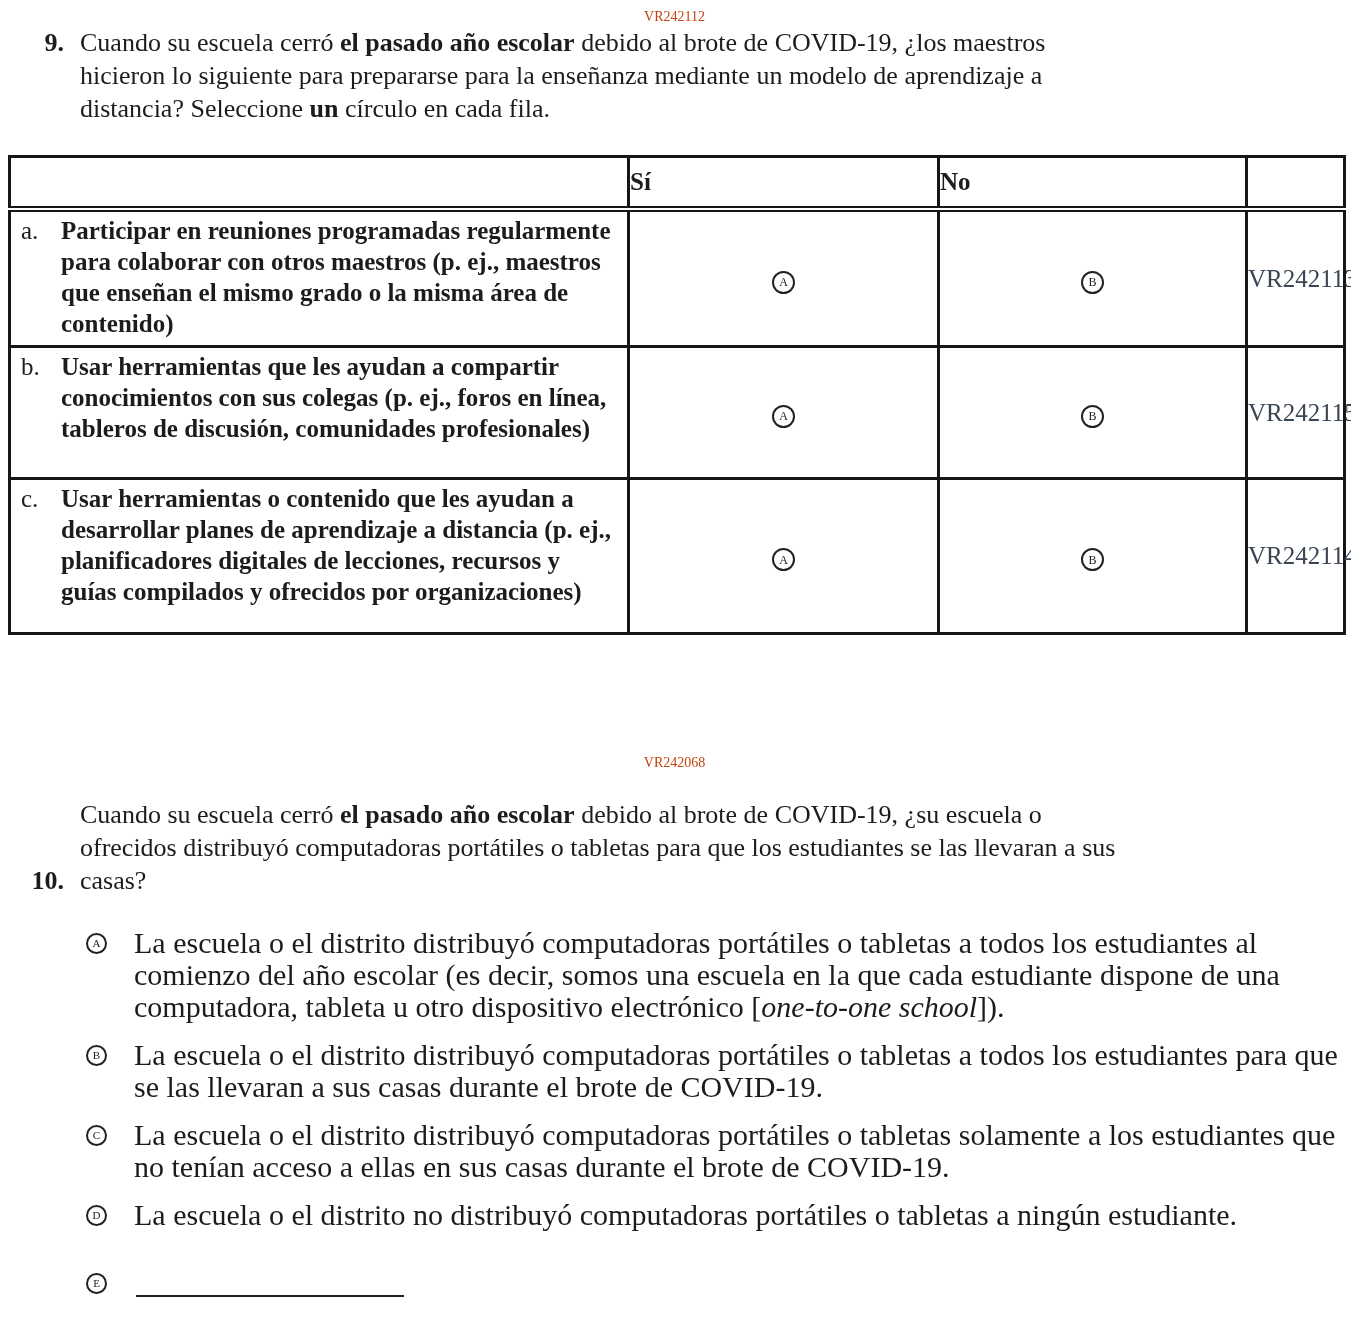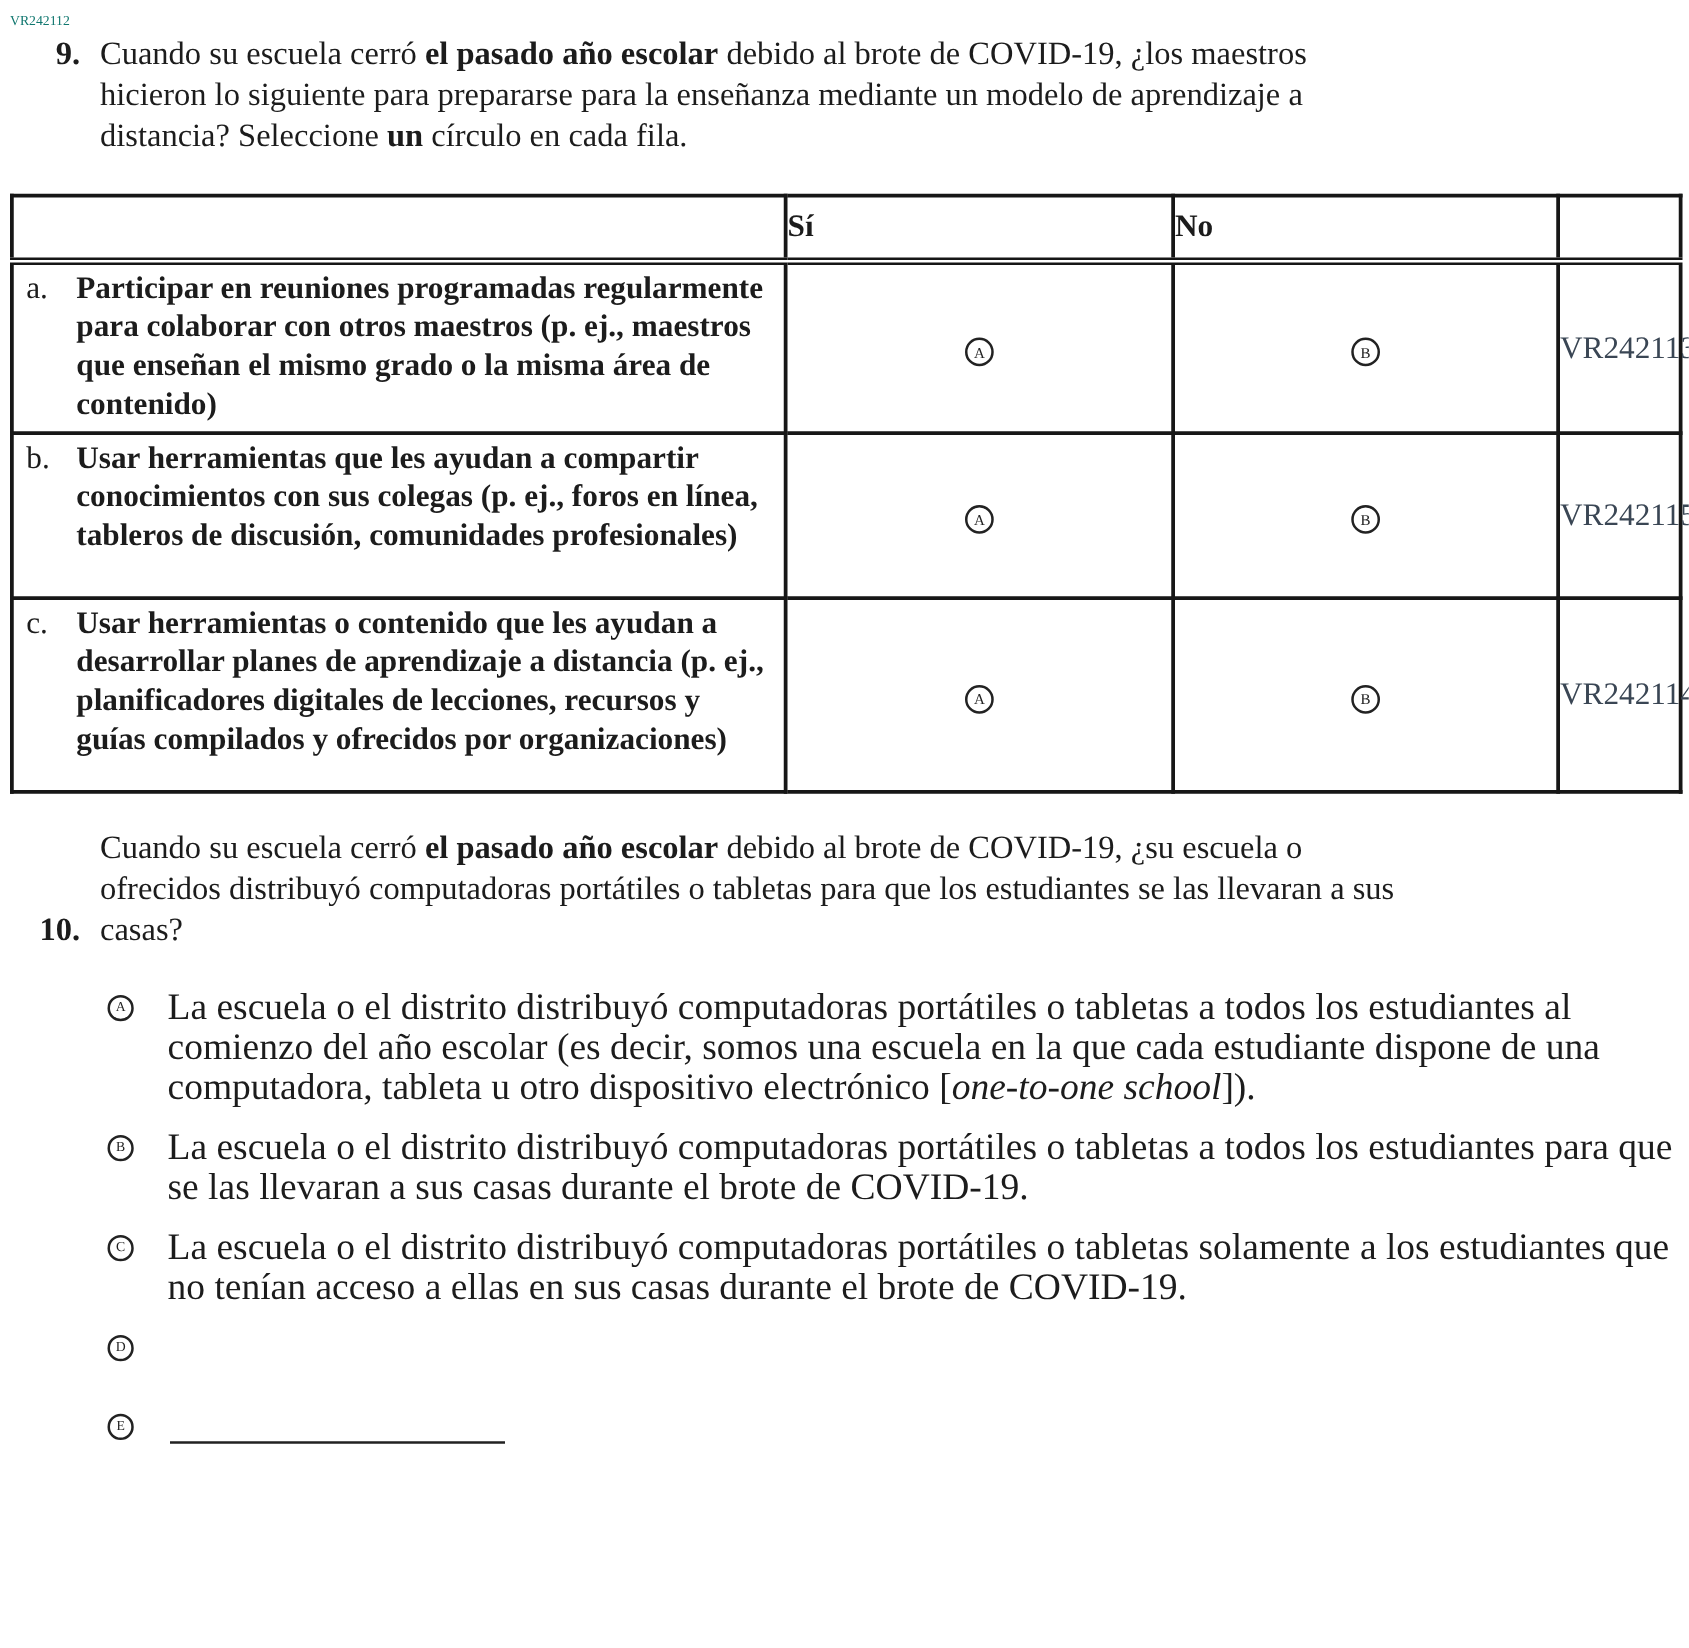--- a/index.html
+++ b/index.html
@@ -8,23 +8,23 @@
     width: 1351px;
     height: 1318px;
     overflow: hidden;
     font-family: "Liberation Serif", "DejaVu Serif", serif;
     color: #1c1c1c;
     position: relative;
   }
   .page { padding: 8px 8px 0 8px; }
 
   .code-row {
-    text-align: left;
-    font-size: 11px;
-    color: #0f766e;
+    text-align: center;
+    font-size: 14px;
+    color: #c2410c;
     padding-right: 2px;
     height: 18px;
     line-height: 18px;
   }
 
   .q-row { display: flex; margin-left: 14px; }
   .q-num {
     width: 58px;
     min-width: 58px;
     text-align: right;
@@ -198,20 +198,21 @@
         <span class="bubble">A</span>
       </td>
       <td class="bubble-cell">
         <span class="bubble">B</span>
       </td>
       <td class="code-cell">VR242114</td>
     </tr>
   </tbody>
     </table>
 
+  <div class="code-row q10-code-row">VR242068</div>
 
   <div class="q-row q10-block">
     <div class="q-num">10.</div>
     <div class="q-text q10-text"><span>Cuando su escuela cerró </span><span class="b">el pasado año escolar</span><span> debido al brote de COVID-19, ¿su escuela o ofrecidos distribuyó computadoras portátiles o tabletas para que los estudiantes se las llevaran a sus casas?</span></div>
   </div>
 
   <div class="options">
 
     <div class="option">
       <span class="bubble">A</span>
@@ -223,20 +224,21 @@
       <div class="opt-text">La escuela o el distrito distribuyó computadoras portátiles o tabletas a todos los estudiantes para que se las llevaran a sus casas durante el brote de COVID-19.</div>
     </div>
 
     <div class="option">
       <span class="bubble">C</span>
       <div class="opt-text">La escuela o el distrito distribuyó computadoras portátiles o tabletas solamente a los estudiantes que no tenían acceso a ellas en sus casas durante el brote de COVID-19.</div>
     </div>
 
     <div class="option option-d">
       <span class="bubble">D</span>
+      <div class="opt-text">La escuela o el distrito no distribuyó computadoras portátiles o tabletas a ningún estudiante.</div>
     </div>
 
     <div class="option">
       <span class="bubble">E</span>
       <div class="opt-text"><span class="blank-line"></span></div>
     </div>
 
   </div>
 </div>
 

